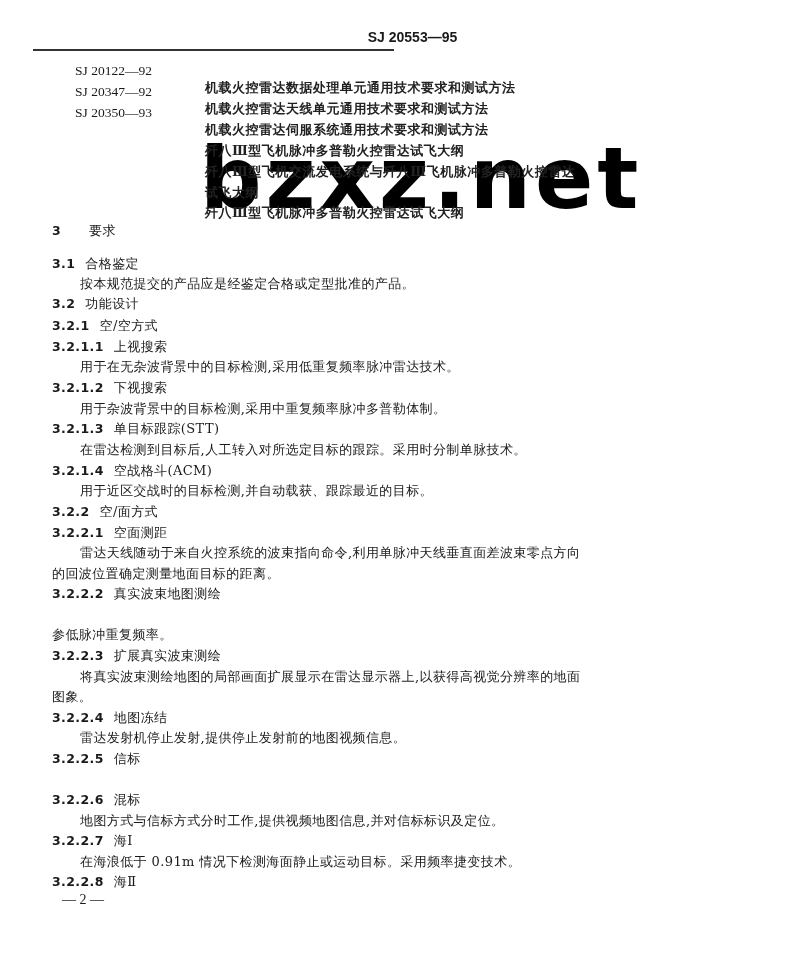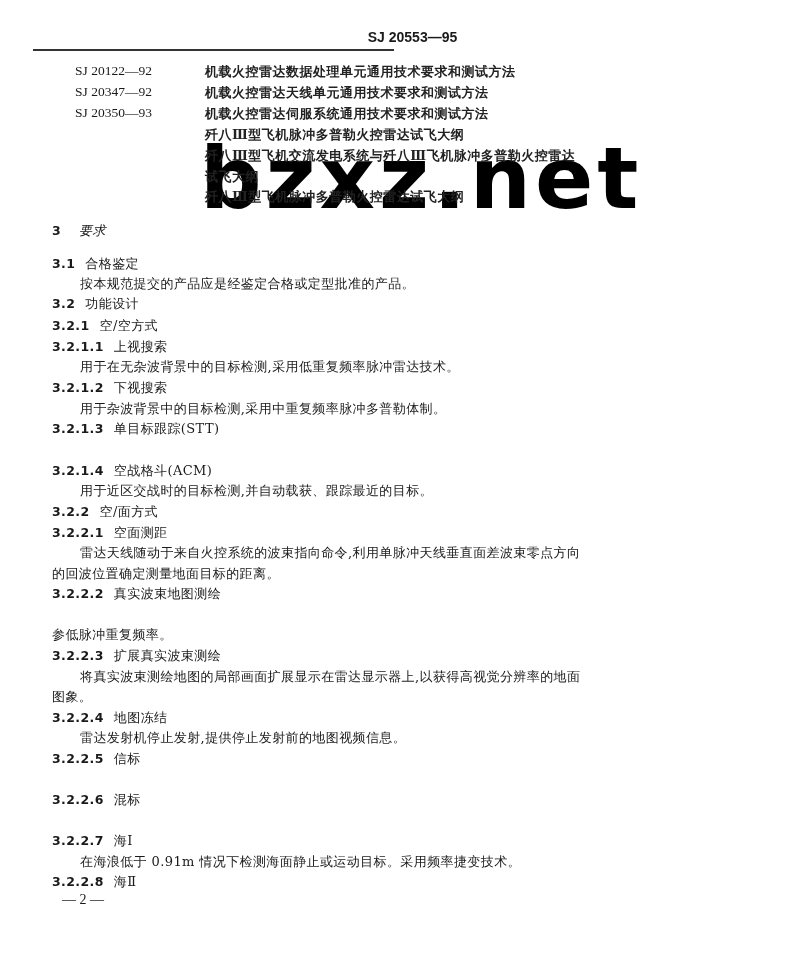--- a/index.html
+++ b/index.html
@@ -9,33 +9,33 @@
   }
   .page { position: absolute; left: 0; top: 0; width: 800px; height: 965px; }
   .header {
     position: absolute; left: 0; width: 800px; top: 29px; text-align: center;
     font-family: "Liberation Sans", "DejaVu Sans", sans-serif; font-weight: bold; font-size: 14px; letter-spacing: 0px;
     padding-left: 25px; box-sizing: border-box;
   }
   .rule-line { position: absolute; left: 33px; top: 49px; width: 361px; height: 2px; background: #333; }
   .ref-row { position: absolute; left: 75px; height: 20px; font-size: 13px; white-space: nowrap; }
   .ref-code { position: absolute; left: 0; top: 0; font-family: "Liberation Serif", "DejaVu Serif", serif; font-size: 13.5px; }
-  .ref-title { position: absolute; left: 130px; top: 0; font-size: 13px; letter-spacing: 0.5px; font-weight: bold; color: #222; }
+  .ref-title { position: absolute; left: 130px; top: 16px; font-size: 13px; letter-spacing: 0.5px; font-weight: bold; color: #222; }
   .watermark {
     position: absolute; left: 200px; top: 138px; font-family: "DejaVu Sans", "Liberation Sans", sans-serif;
     font-weight: bold; font-size: 86px; color: #000000; letter-spacing: 4px; line-height: 80px; z-index: 0;
   }
   .ref-row, .line { z-index: 1; }
   .line { position: absolute; white-space: nowrap; font-size: 13px; letter-spacing: 0.4px; }
   .num { font-family: "DejaVu Sans", "Liberation Sans", sans-serif; font-weight: bold; font-size: 12.5px; display: inline-block; }
   .heading { left: 52px; }
   .body-indent { left: 80px; }
   .body-flush { left: 52px; }
   .ht { margin-left: 10px; }
-  .h1 .ht { margin-left: 18px; font-style: italic; }
+  .h1 .ht { margin-left: 28px; }
   .footer { position: absolute; left: 62px; top: 888px; font-size: 14px; font-family: "Liberation Serif", serif; }
 </style>
 </head>
 <body>
 
 <div class="page">
   <div class="header">SJ 20553—95</div>
   <div class="rule-line"></div>
 
   <div class="watermark">bzxz.net</div>
@@ -86,20 +86,21 @@
     <span class="num">3.2.1.1</span><span class="ht">上视搜索</span>
   </div>
   <div class="line body-indent" style="top:358px">用于在无杂波背景中的目标检测,采用低重复频率脉冲雷达技术。</div>
   <div class="line heading" style="top:379px">
     <span class="num">3.2.1.2</span><span class="ht">下视搜索</span>
   </div>
   <div class="line body-indent" style="top:400px">用于杂波背景中的目标检测,采用中重复频率脉冲多普勒体制。</div>
   <div class="line heading" style="top:420px">
     <span class="num">3.2.1.3</span><span class="ht">单目标跟踪(STT)</span>
   </div>
+  <div class="line body-indent" style="top:441px">在雷达检测到目标后,人工转入对所选定目标的跟踪。采用时分制单脉技术。</div>
   <div class="line heading" style="top:462px">
     <span class="num">3.2.1.4</span><span class="ht">空战格斗(ACM)</span>
   </div>
   <div class="line body-indent" style="top:482px">用于近区交战时的目标检测,并自动载获、跟踪最近的目标。</div>
   <div class="line heading" style="top:503px">
     <span class="num">3.2.2</span><span class="ht">空/面方式</span>
   </div>
   <div class="line heading" style="top:524px">
     <span class="num">3.2.2.1</span><span class="ht">空面测距</span>
   </div>
@@ -117,20 +118,21 @@
   <div class="line heading" style="top:709px">
     <span class="num">3.2.2.4</span><span class="ht">地图冻结</span>
   </div>
   <div class="line body-indent" style="top:729px">雷达发射机停止发射,提供停止发射前的地图视频信息。</div>
   <div class="line heading" style="top:750px">
     <span class="num">3.2.2.5</span><span class="ht">信标</span>
   </div>
   <div class="line heading" style="top:791px">
     <span class="num">3.2.2.6</span><span class="ht">混标</span>
   </div>
+  <div class="line body-indent" style="top:812px">地图方式与信标方式分时工作,提供视频地图信息,并对信标标识及定位。</div>
   <div class="line heading" style="top:832px">
     <span class="num">3.2.2.7</span><span class="ht">海Ⅰ</span>
   </div>
   <div class="line body-indent" style="top:853px">在海浪低于 0.91m 情况下检测海面静止或运动目标。采用频率捷变技术。</div>
   <div class="line heading" style="top:873px">
     <span class="num">3.2.2.8</span><span class="ht">海Ⅱ</span>
   </div>
 
   <div class="footer" style="top:892px">— 2 —</div>
 </div>

